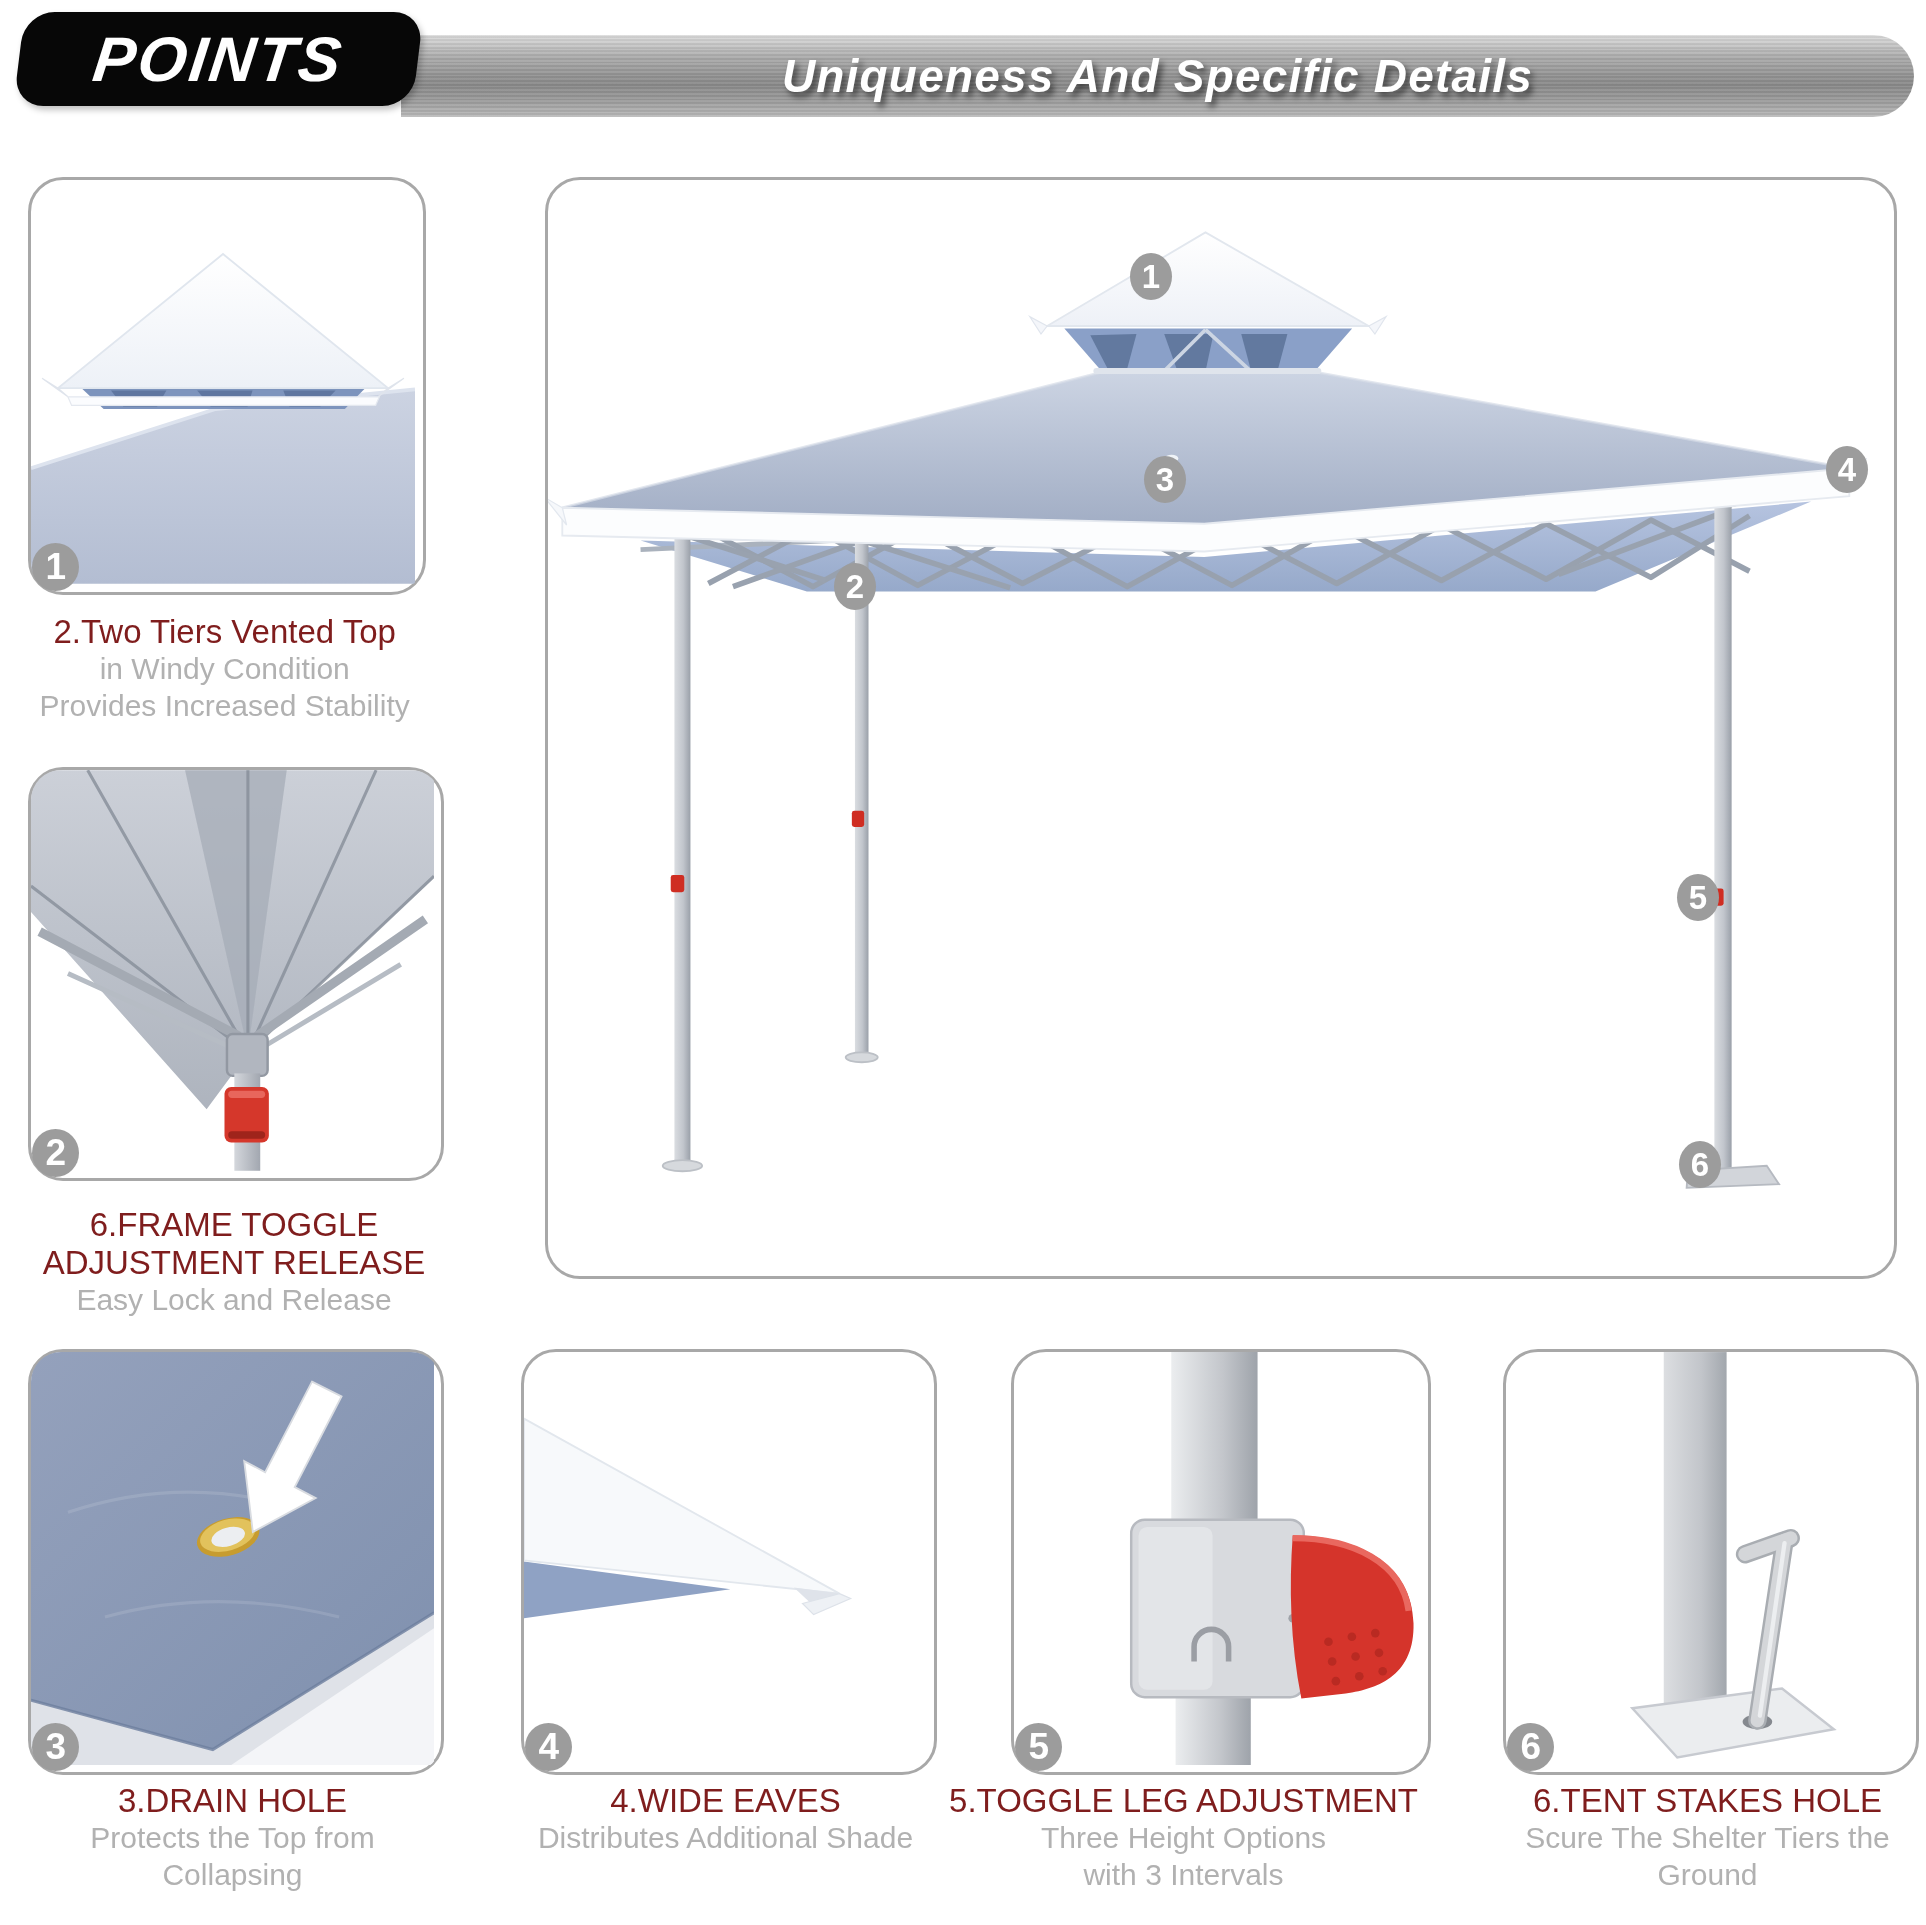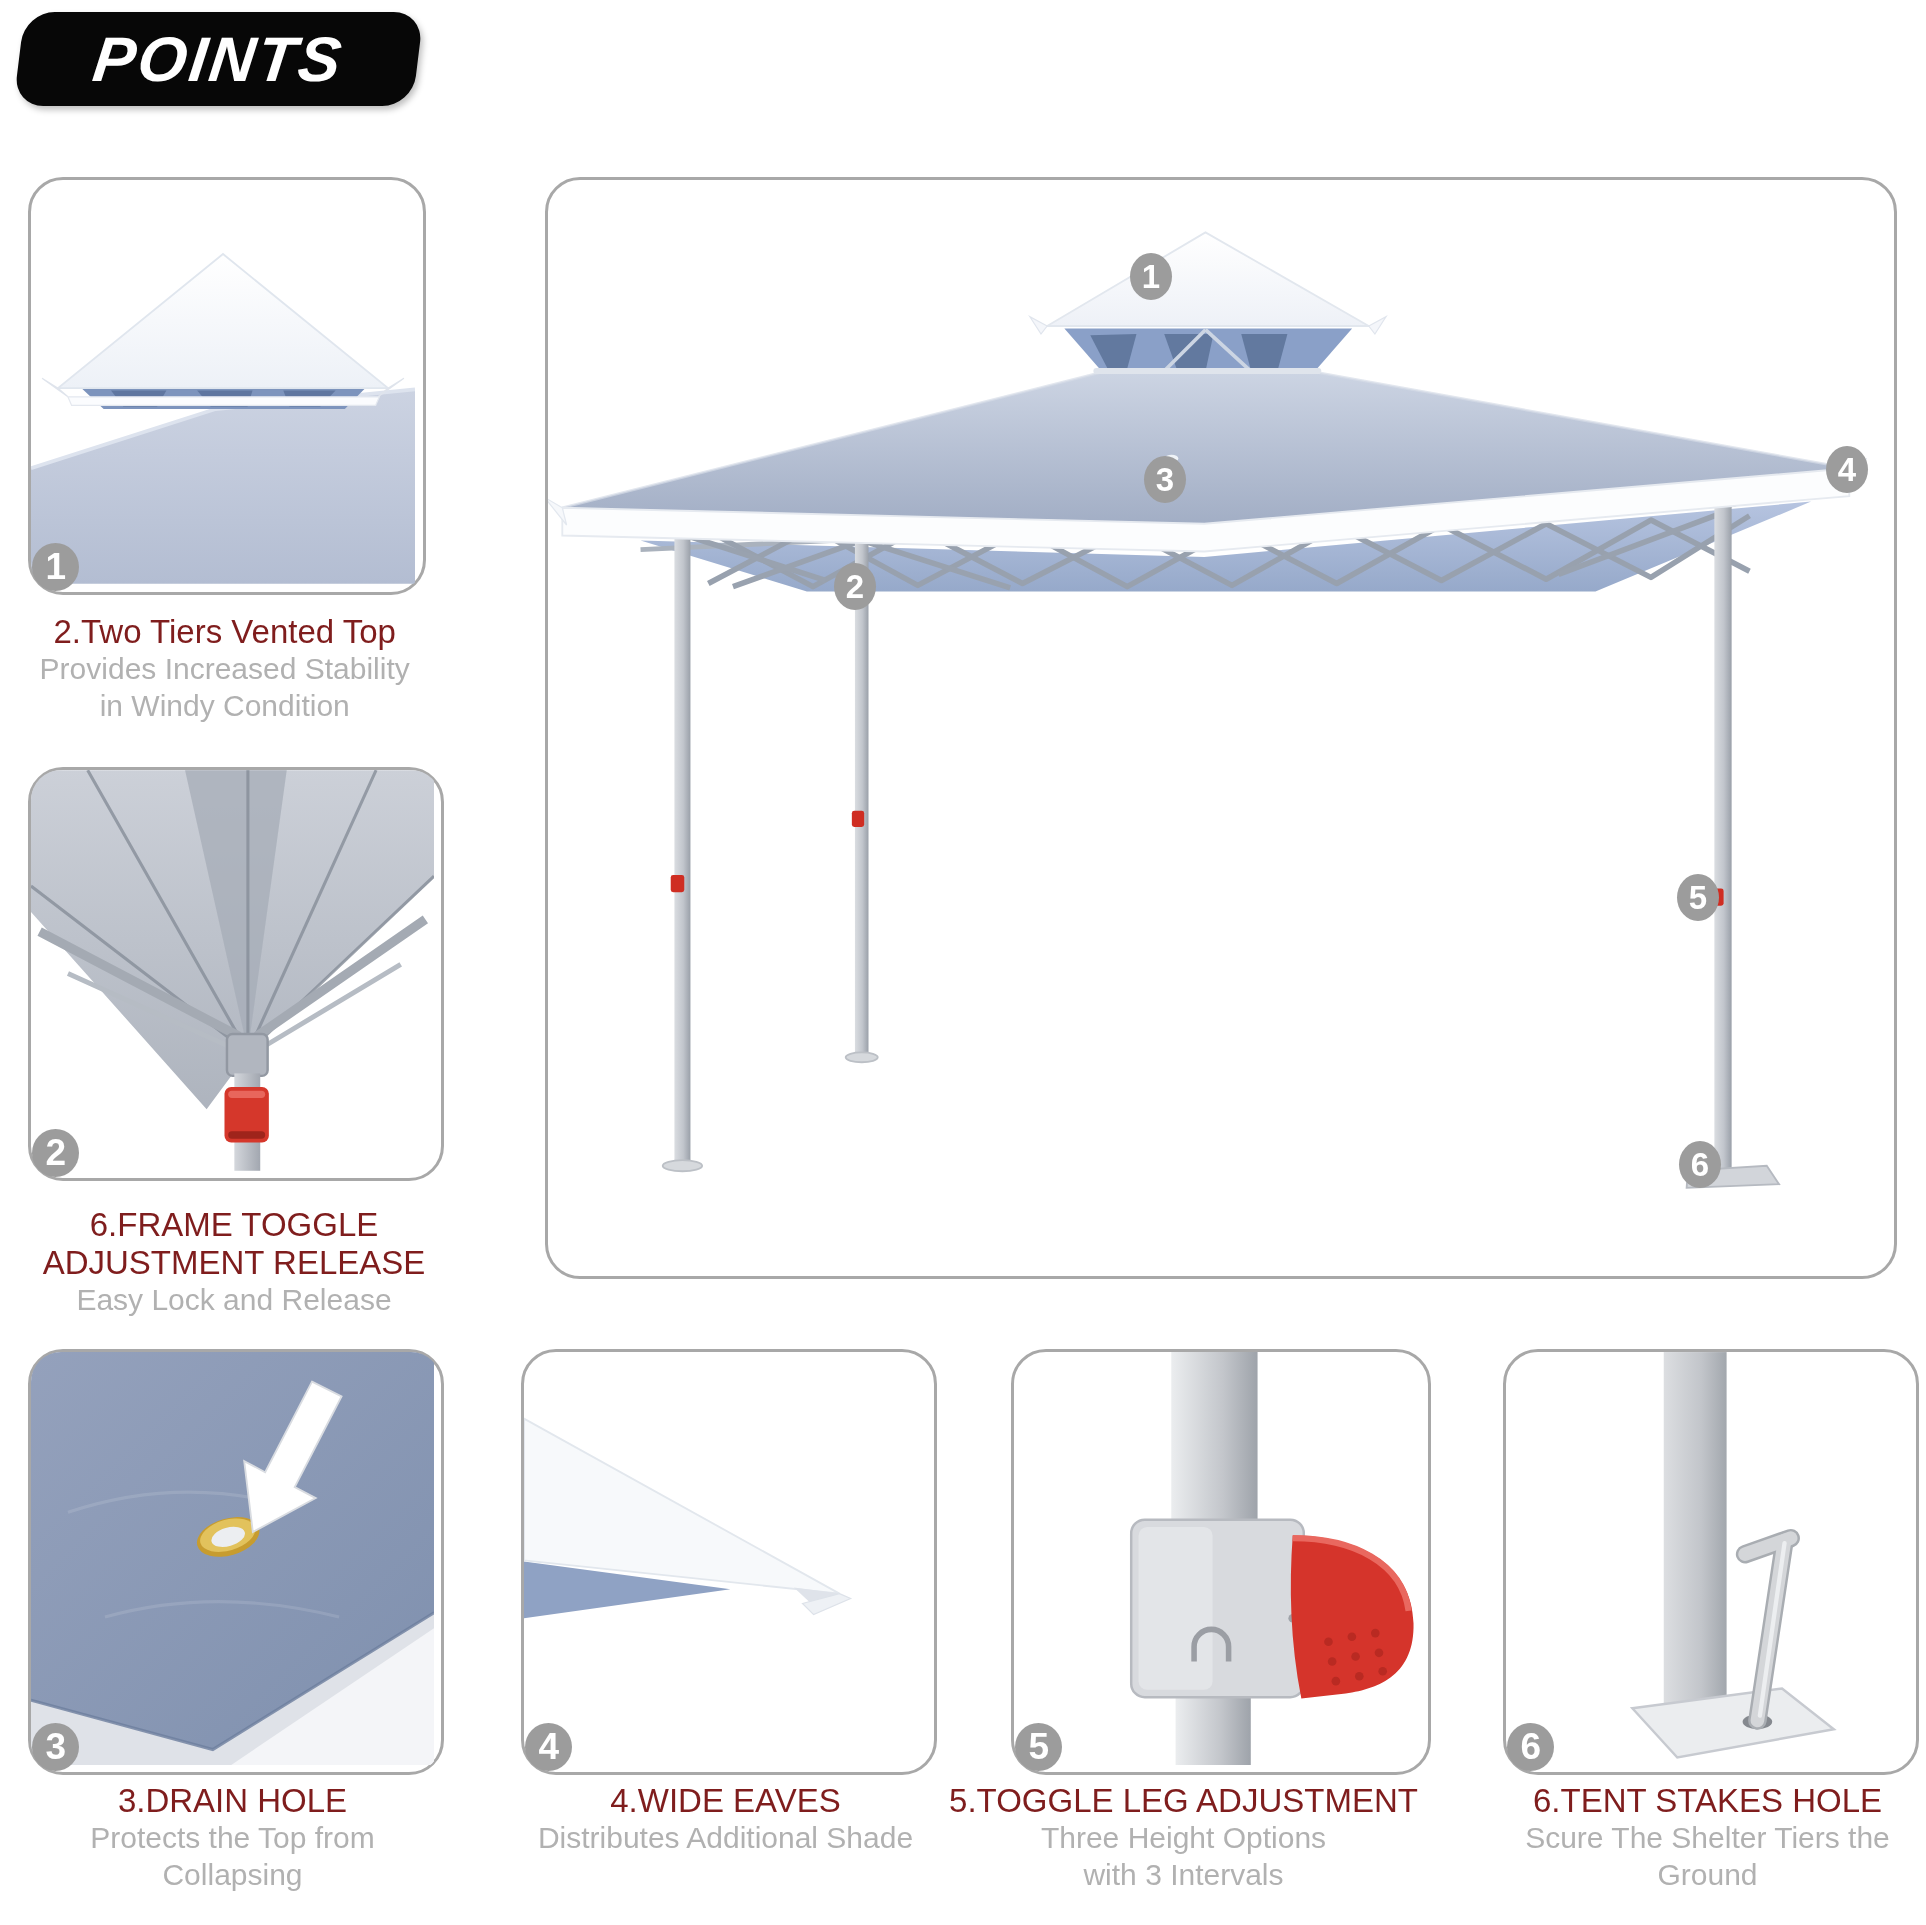--- a/index.html
+++ b/index.html
@@ -32,20 +32,23 @@
   
   .caption{position:absolute;text-align:center;}
   .cap-title{font-size:33px;color:#7f1d1d;line-height:1.15;}
   .cap-desc{font-size:30px;color:#b1b1b1;line-height:1.22;}
 </style>
 </head>
 <body>
 
 <div class="page">
 
+  <div class="ribbon">
+    <span class="ribbon-title">Uniqueness And Specific Details</span>
+  </div>
   <div class="points-badge">
     <span class="points-label">POINTS</span>
   </div>
 
   <div class="panel" style="left:28px;top:177px;width:392px;height:412px;">
     <div class="panel-clip">
       <svg viewBox="0 0 624 656" width="384" height="404">
         <defs>
           <linearGradient id="p1fab" x1="0" y1="0" x2="0" y2="1">
             <stop offset="0" stop-color="#ccd3e2"></stop>
@@ -69,22 +72,22 @@
         <polygon points="44,338 18,322 60,352" fill="#f4f6fa" stroke="#dfe4ec" stroke-width="2"></polygon>
         <polygon points="580,338 606,322 564,352" fill="#f4f6fa" stroke="#dfe4ec" stroke-width="2"></polygon>
         <polygon points="60,352 566,352 560,366 66,366" fill="#fbfcfe" stroke="#e4e8ef" stroke-width="2"></polygon>
       </svg>
     </div>
     <div class="badge-corner">1</div>
   </div>
 
   <div class="caption" style="left:9.2px;top:613px;width:431px;">
     <div class="cap-title">2.Two Tiers Vented Top</div>
+    <div class="cap-desc">in Windy Condition</div>
     <div class="cap-desc">Provides Increased Stability</div>
-    <div class="cap-desc">in Windy Condition</div>
   </div>
 
   <div class="panel" style="left:28px;top:767px;width:410px;height:408px;">
     <div class="panel-clip">
       <svg viewBox="0 0 654 650" width="403" height="401">
         <defs>
           <linearGradient id="p2fab" x1="0" y1="0" x2="0" y2="1">
             <stop offset="0" stop-color="#ccd0d8"></stop>
               <stop offset="1" stop-color="#aeb4be"></stop>
           </linearGradient>

